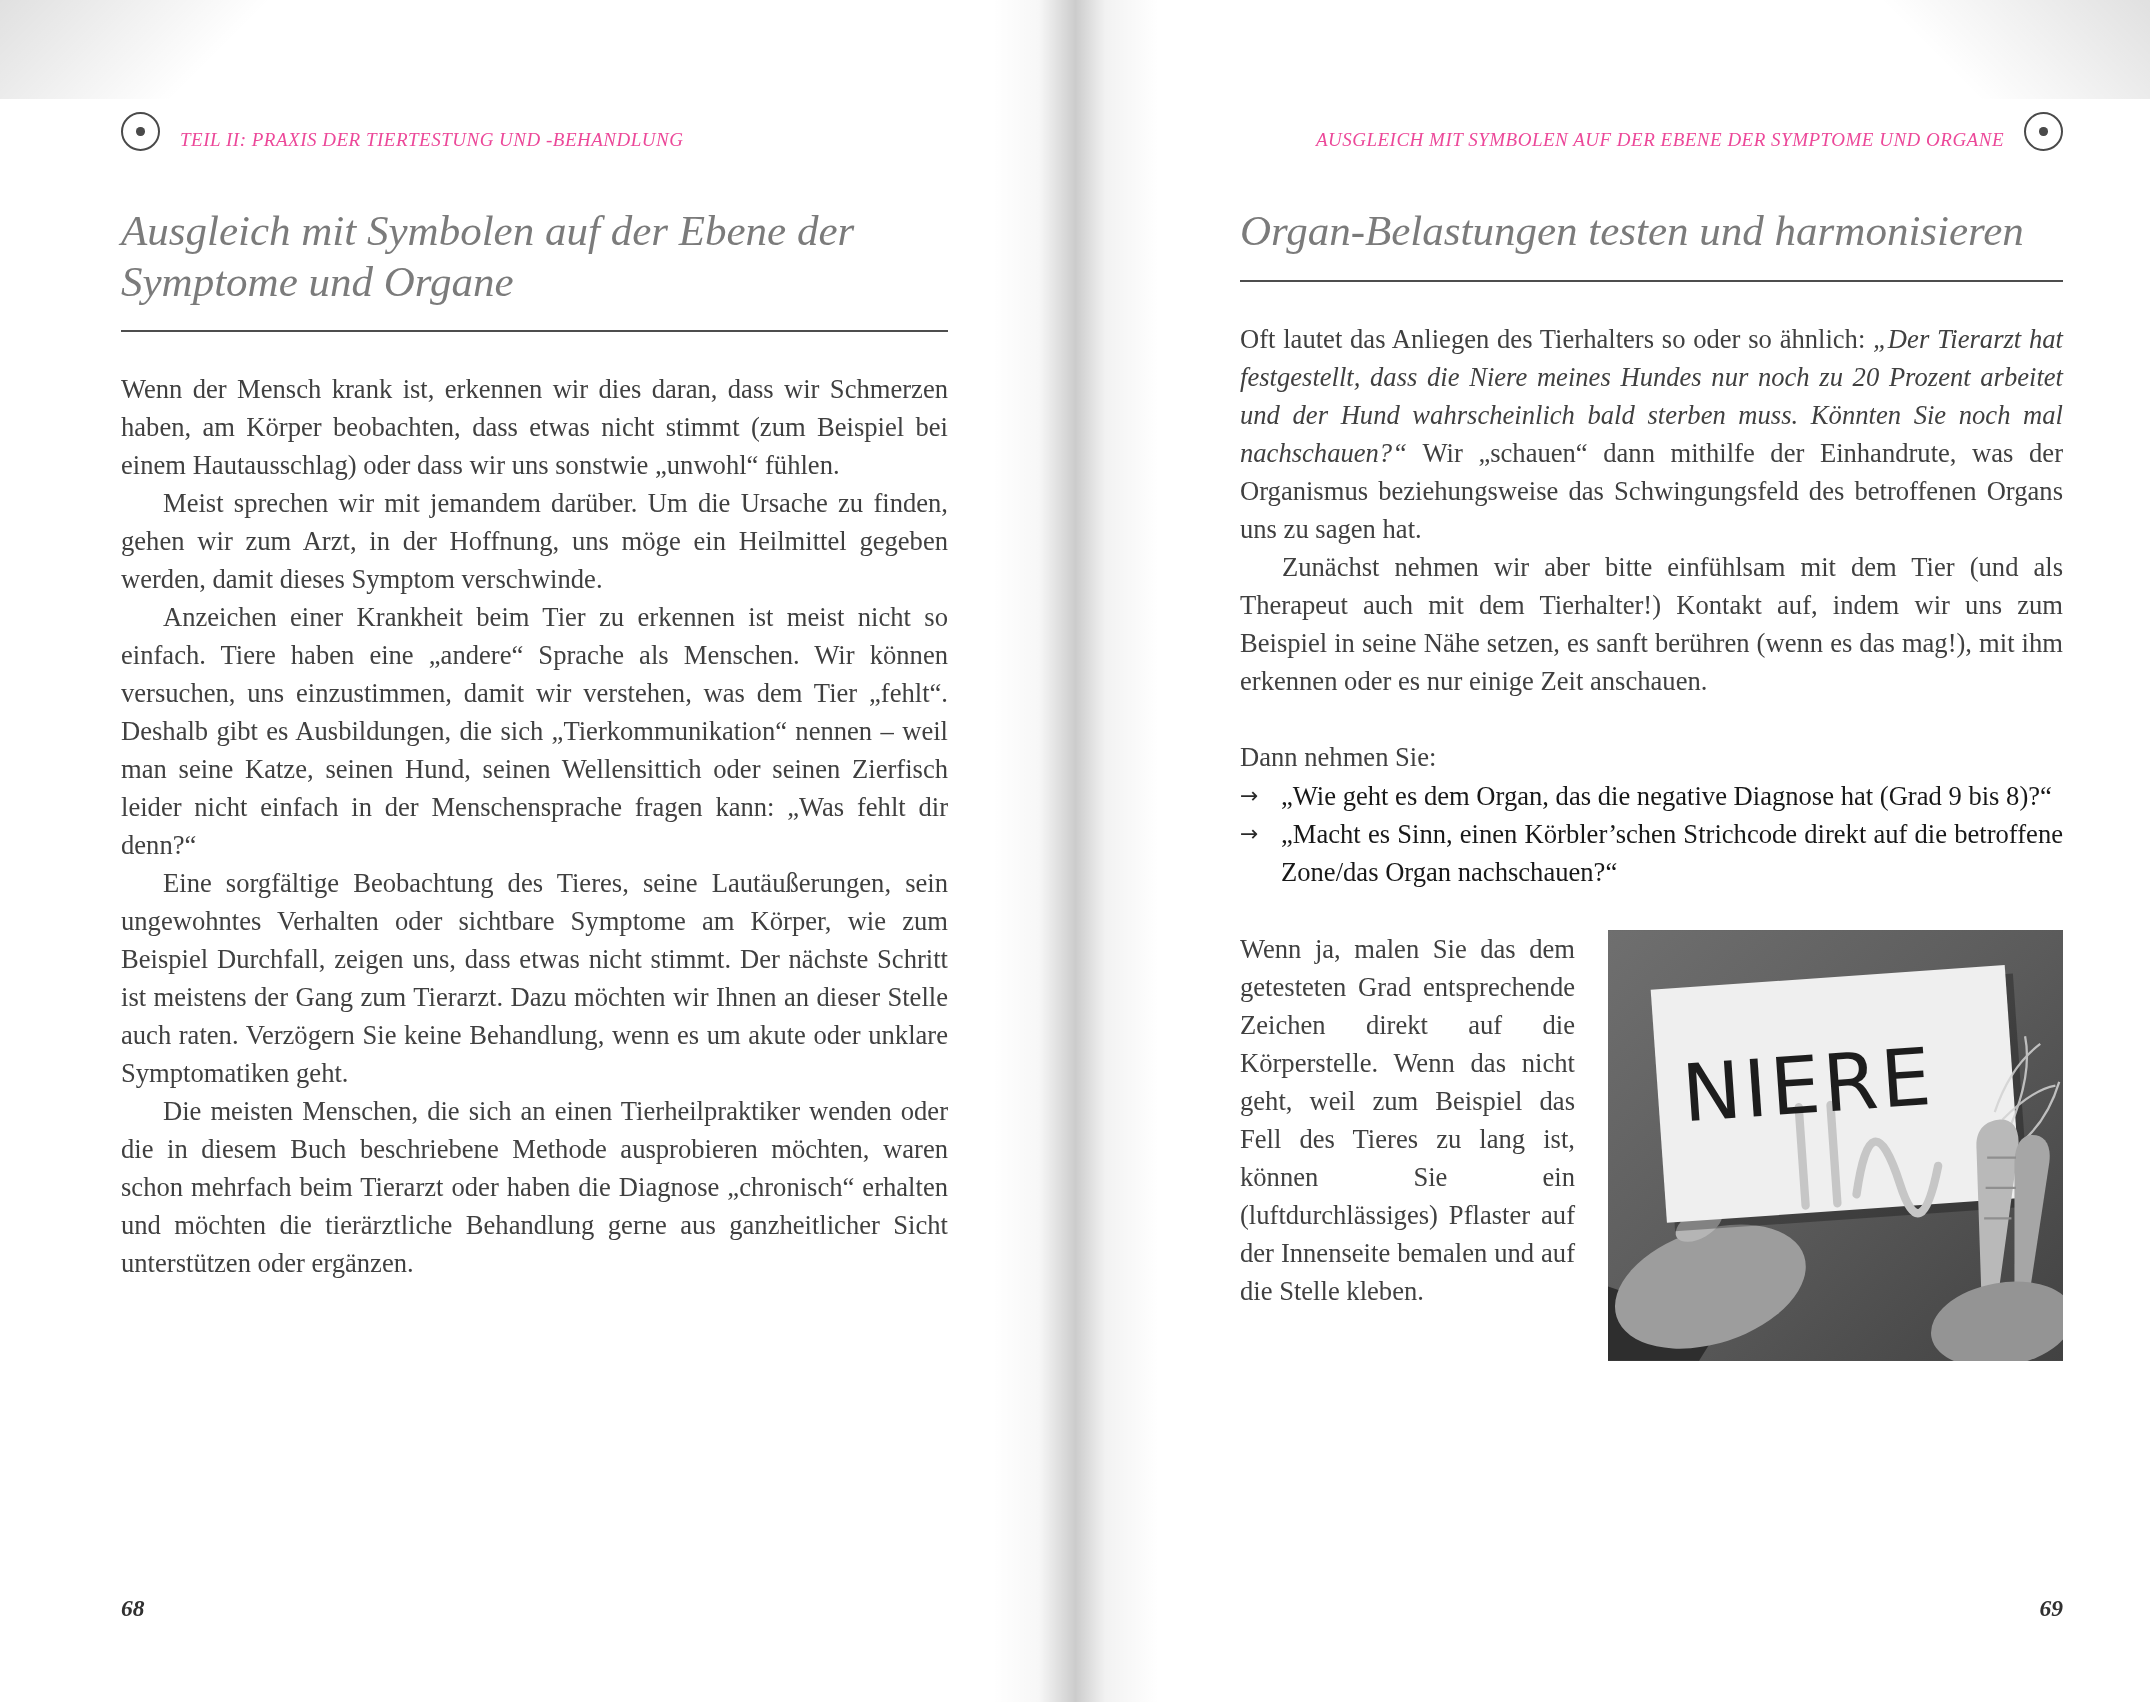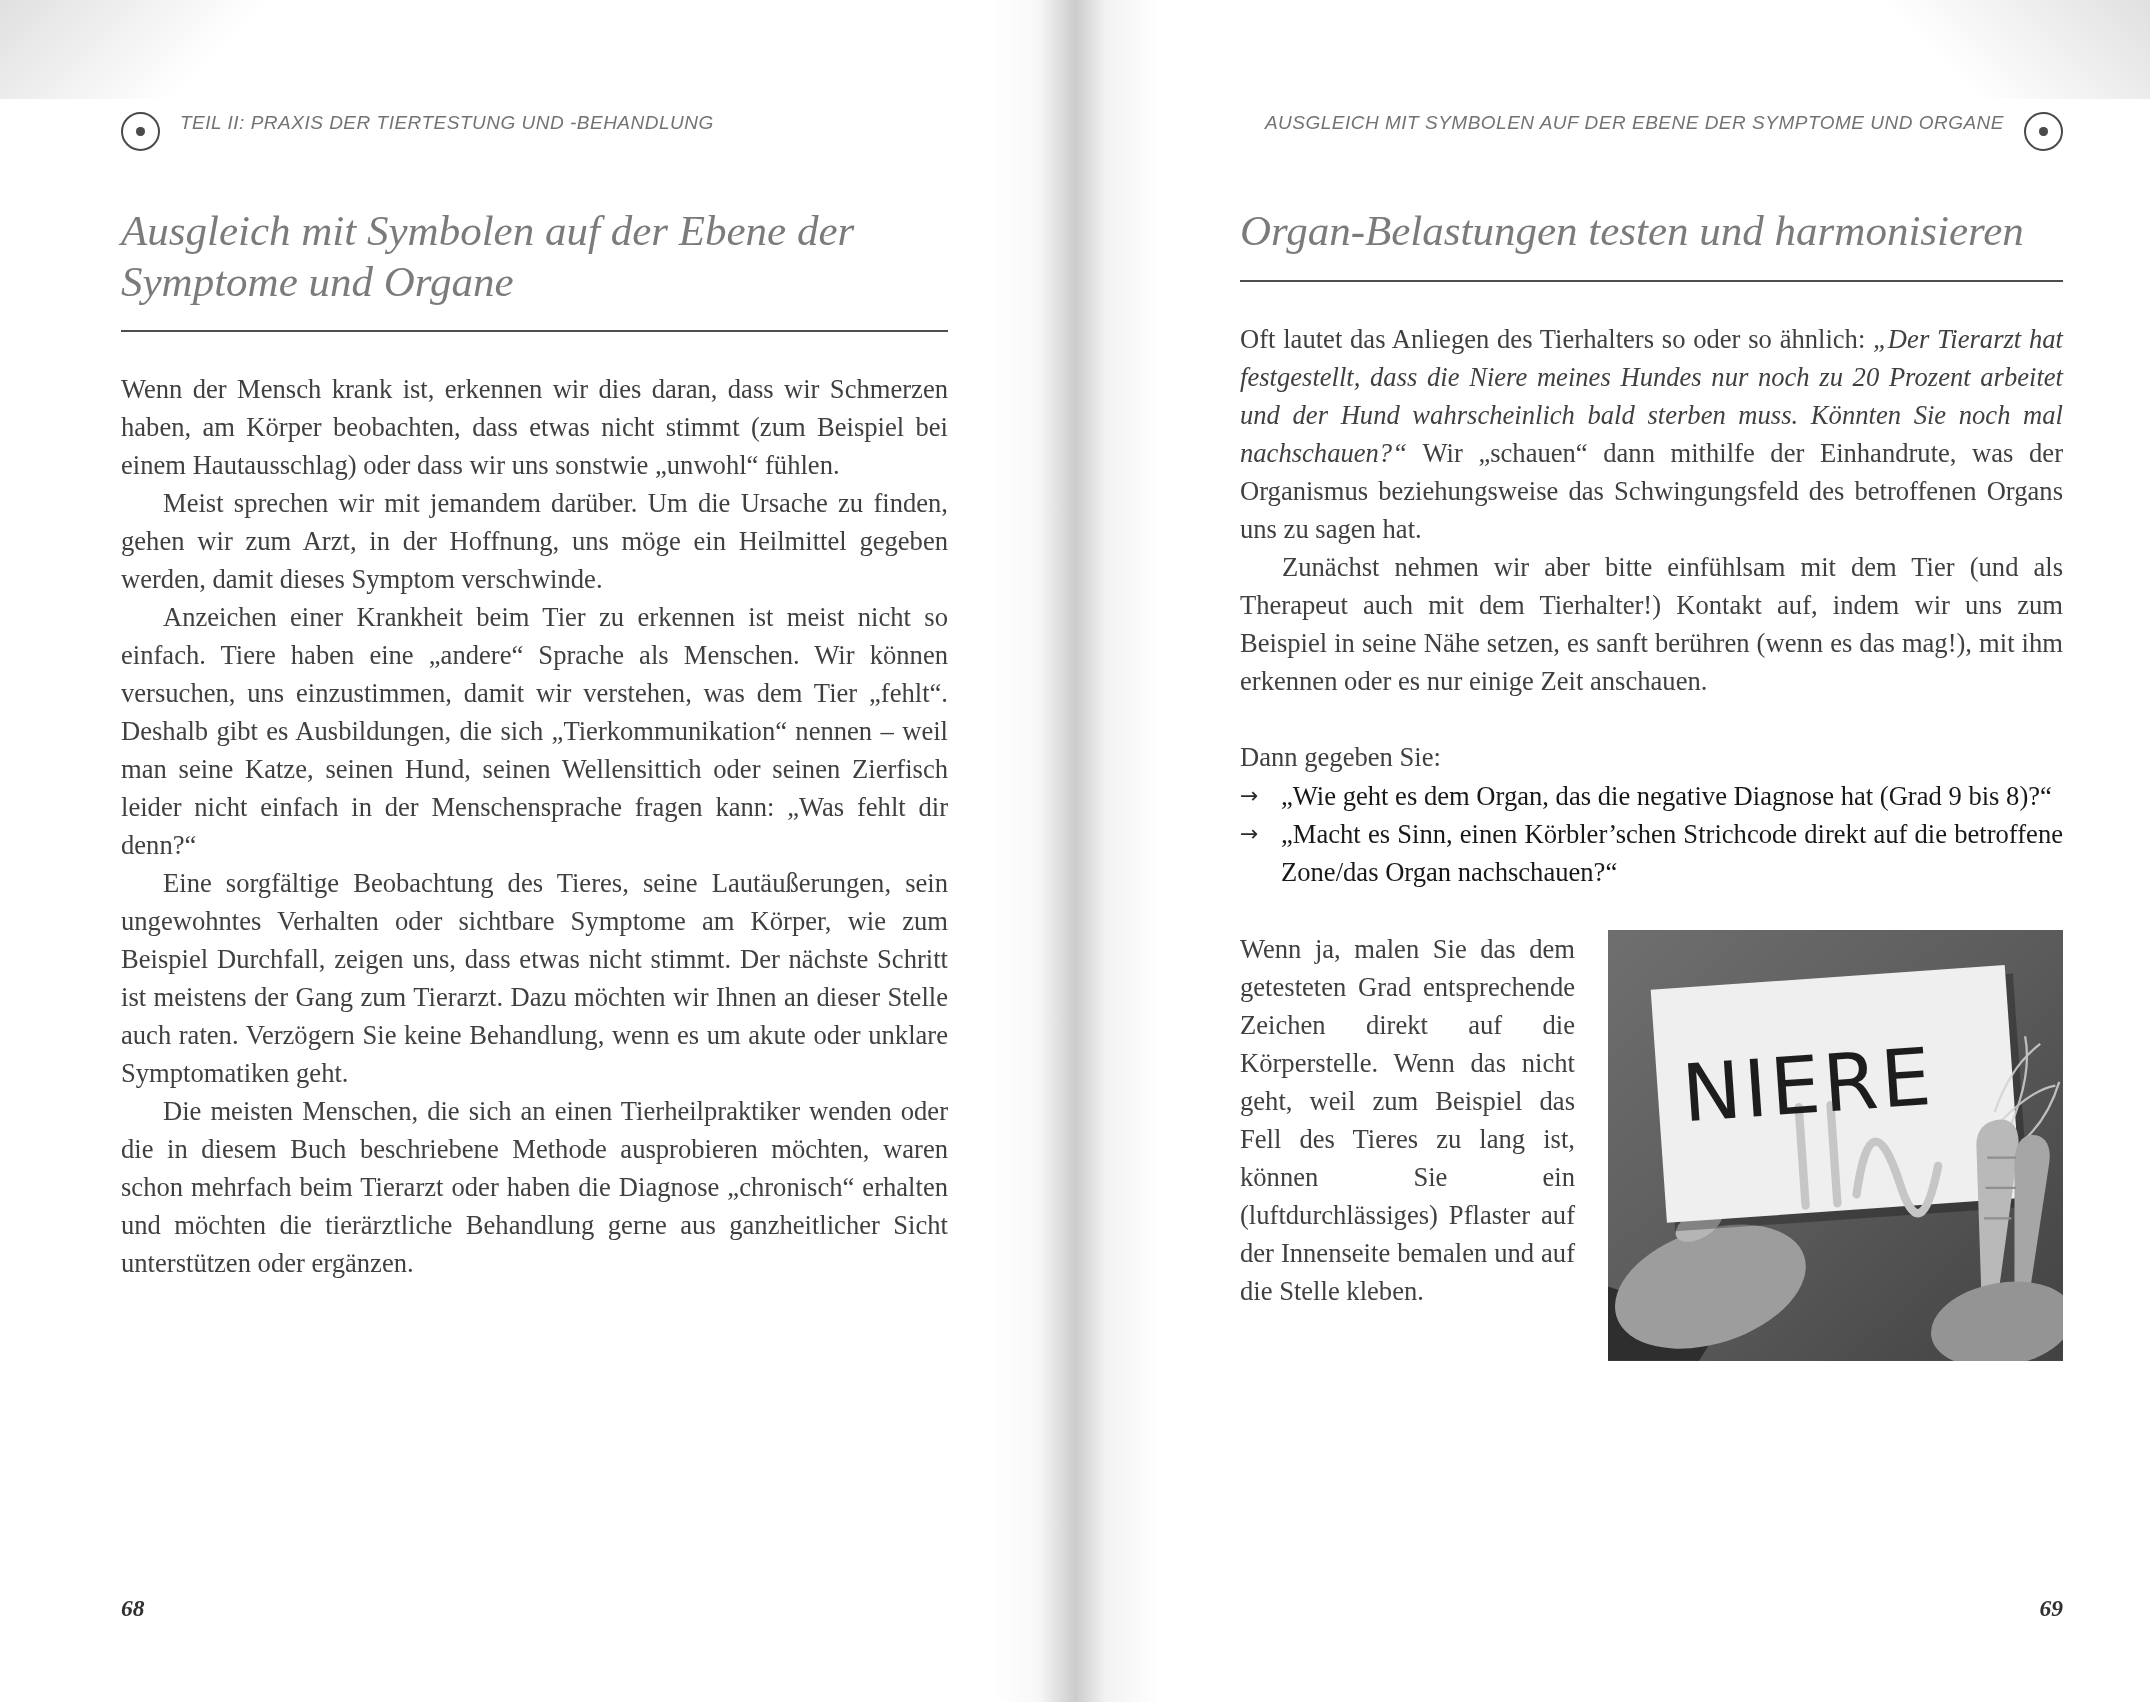--- a/index.html
+++ b/index.html
@@ -11,24 +11,24 @@
     color:#181818;
     overflow:hidden;
   }
   .spread{display:flex;width:2151px;height:1703px;position:relative;}
   .page{width:1075px;height:1703px;position:relative;box-sizing:border-box;background:#ffffff;}
   .page.left{padding:112px 127px 0 121px;}
   .page.right{padding:112px 87px 0 165px;}
 
   
   .running-header{
-    display:flex;align-items:flex-start;gap:20px;
-    font-family:Liberation Sans, sans-serif;
+    display:flex;align-items:flex-end;gap:20px;
+    font-family:Liberation Serif, serif;
     font-style:italic;font-size:19px;letter-spacing:0.5px;
-    color:#737373;margin-bottom:55px;white-space:nowrap;
+    color:#ec4899;margin-bottom:55px;white-space:nowrap;
   }
   .page.right .running-header{justify-content:flex-end;}
   .ring{
     width:39px;height:39px;border:2.3px solid #4a4a4a;border-radius:50%;
     display:flex;align-items:center;justify-content:center;flex:none;box-sizing:border-box;
   }
   .ring::after{content:"";width:8.3px;height:8.3px;background:#4a4a4a;border-radius:50%;}
 
   
   .section-title{
@@ -117,21 +117,21 @@
     </div>
 
     <h1 class="section-title">Organ-Belastungen testen und harmonisieren</h1>
     <div class="title-gap"></div>
 
     <div class="body-text">
       <p><span>Oft lautet das Anliegen des Tierhalters so oder so ähnlich: </span><i>„Der Tierarzt hat festgestellt, dass die Niere meines Hundes nur noch zu 20 Prozent arbeitet und der Hund wahrscheinlich bald sterben muss. Könnten Sie noch mal nachschauen?“ </i><span>Wir „schauen“ dann mithilfe der Einhandrute, was der Organismus beziehungsweise das Schwingungsfeld des betroffenen Organs uns zu sagen hat.</span></p>
 
       <p class="indent">Zunächst nehmen wir aber bitte einfühlsam mit dem Tier (und als Therapeut auch mit dem Tierhalter!) Kontakt auf, indem wir uns zum Beispiel in seine Nähe setzen, es sanft berühren (wenn es das mag!), mit ihm erkennen oder es nur einige Zeit anschauen.</p>
 
-      <p class="prompt-para">Dann gegeben Sie:</p>
+      <p class="prompt-para">Dann nehmen Sie:</p>
 
       <div class="q-list">
         <div class="q-item">
           <span class="q-marker">→</span>
           <span class="q-text">„Wie geht es dem Organ, das die negative Diagnose hat (Grad 9 bis 8)?“</span>
         </div>
         <div class="q-item">
           <span class="q-marker">→</span>
           <span class="q-text">„Macht es Sinn, einen Körbler’schen Strichcode direkt auf die betroffene Zone/das Organ nachschauen?“</span>
         </div>

